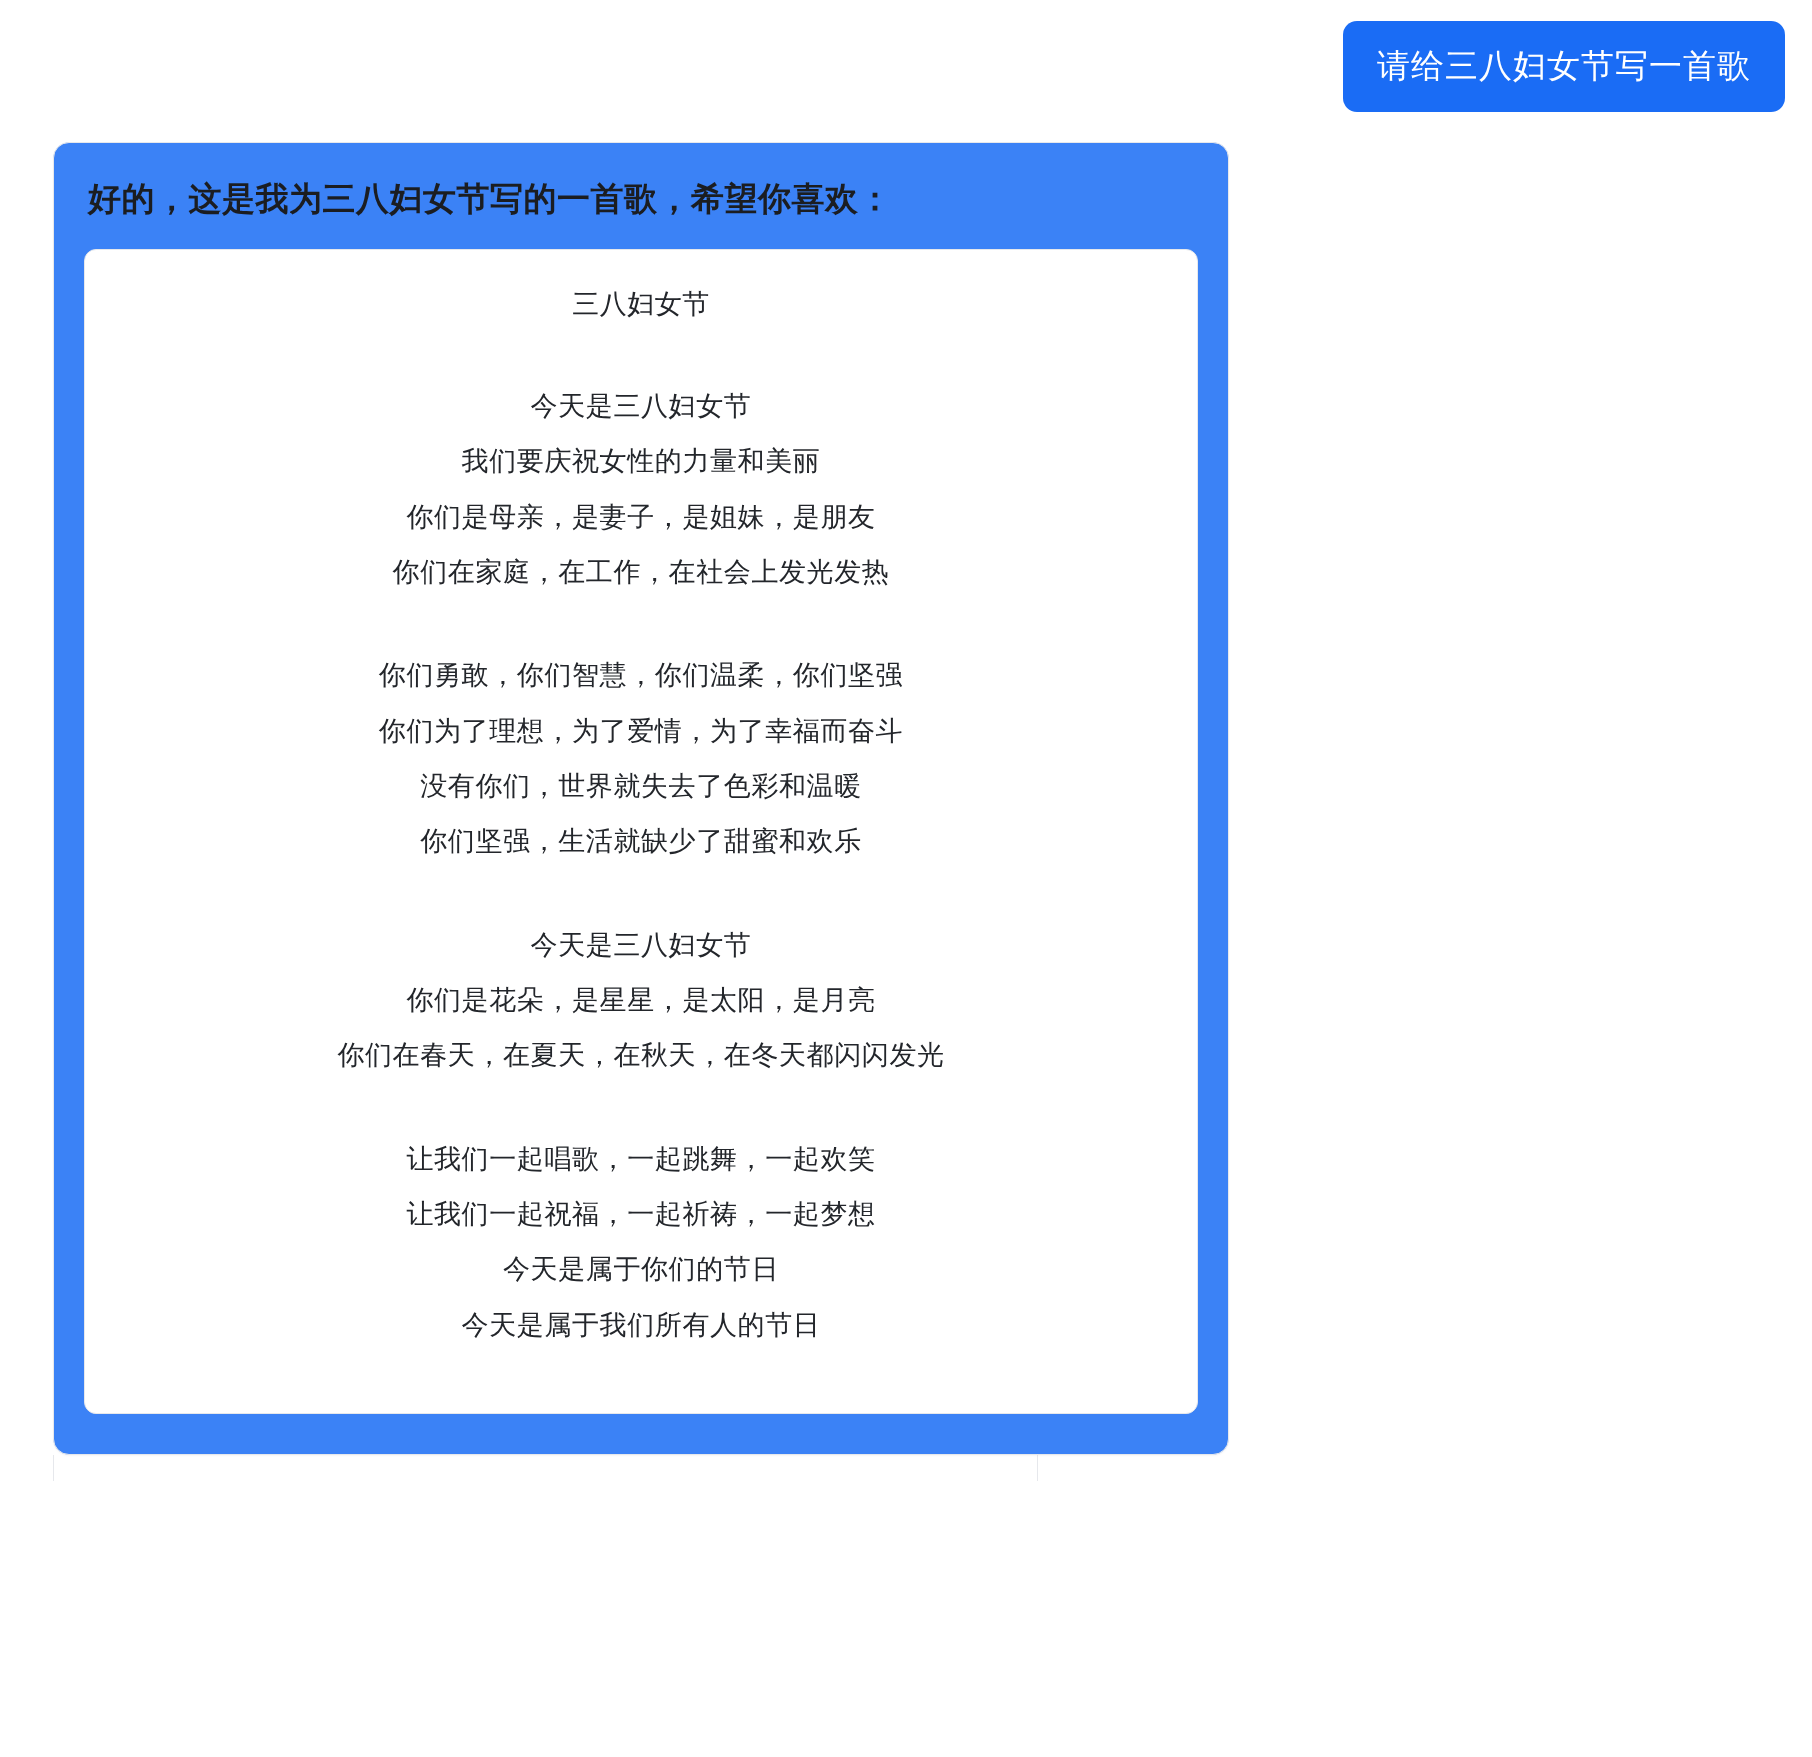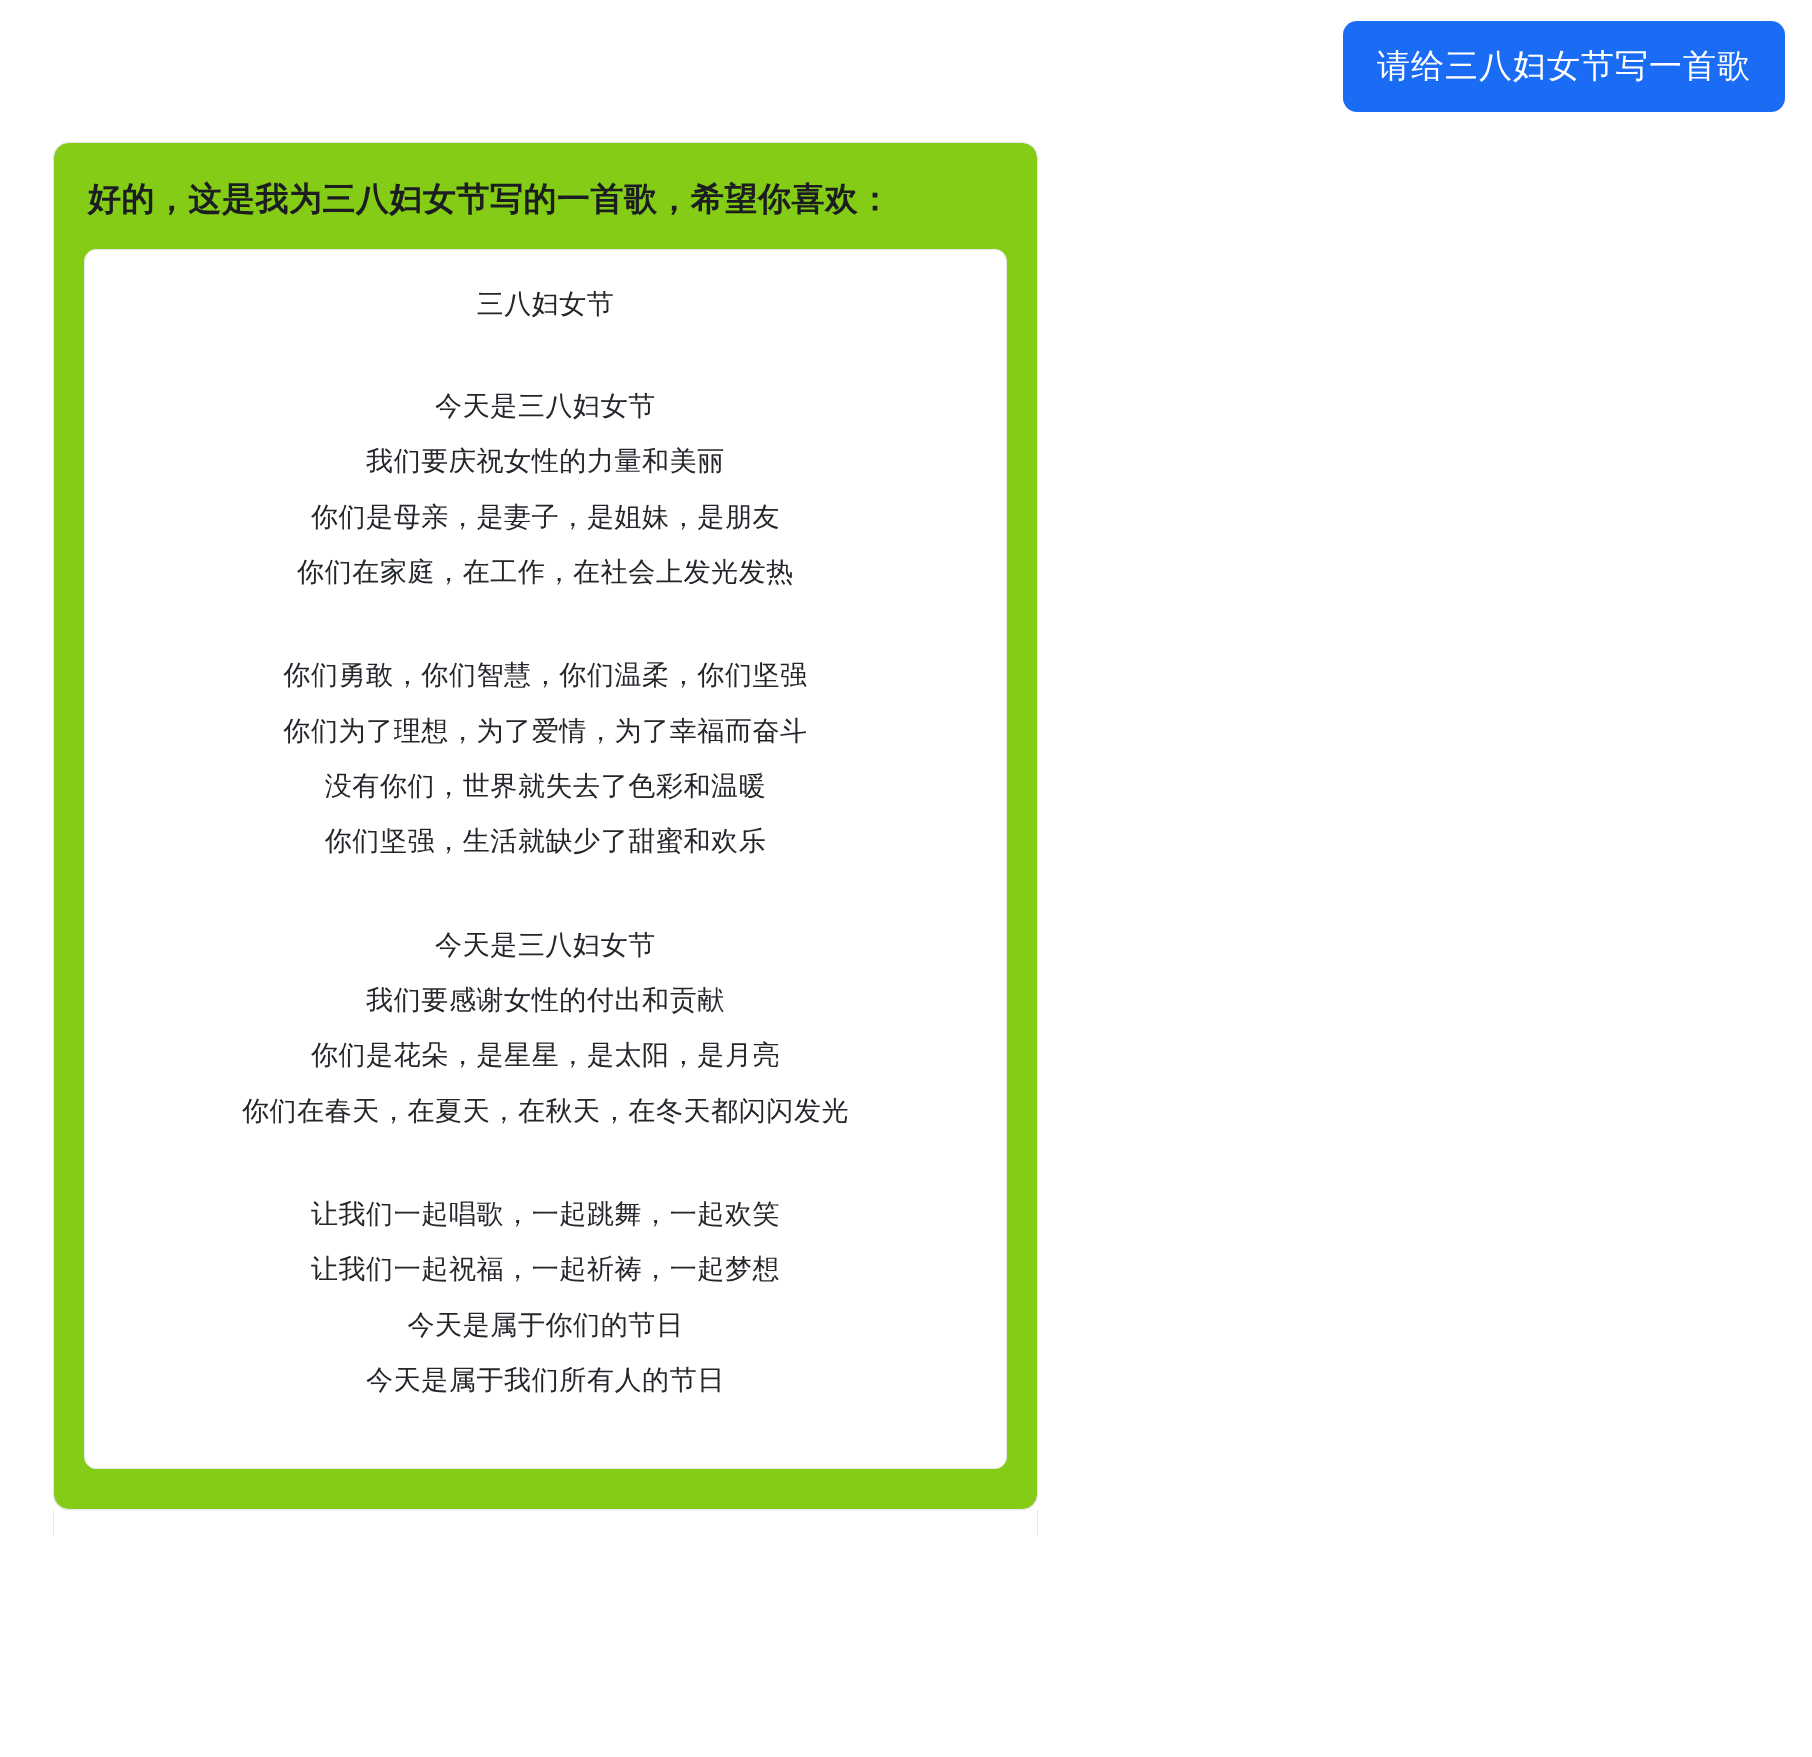--- a/index.html
+++ b/index.html
@@ -39,23 +39,23 @@
     box-sizing: border-box;
   }
 
   
   .assistant-row {
     display: flex;
     justify-content: flex-start;
     padding: 30px 0 0 44px;
   }
   .assistant-card {
-    width: 985px;
+    width: 1176px;
     box-sizing: border-box;
-    background: #84cc16;
+    background: #3b82f6;
     border: 1px solid #e6e8ec;
     border-radius: 16px;
     padding: 34px 30px 40px 30px;
     box-shadow: 0 1px 2px rgba(16,24,40,0.04);
   }
   .assistant-intro {
     font-size: 33px;
     color: #1b1d21;
     line-height: 1.35;
     letter-spacing: 0.5px;
@@ -131,21 +131,20 @@
 
         <div class="stanza">
           <div class="song-line">你们勇敢，你们智慧，你们温柔，你们坚强</div>
           <div class="song-line">你们为了理想，为了爱情，为了幸福而奋斗</div>
           <div class="song-line">没有你们，世界就失去了色彩和温暖</div>
           <div class="song-line">你们坚强，生活就缺少了甜蜜和欢乐</div>
         </div>
 
         <div class="stanza">
           <div class="song-line">今天是三八妇女节</div>
-          <div class="song-line">我们要感谢女性的付出和贡献</div>
           <div class="song-line">你们是花朵，是星星，是太阳，是月亮</div>
           <div class="song-line">你们在春天，在夏天，在秋天，在冬天都闪闪发光</div>
         </div>
 
         <div class="stanza">
           <div class="song-line">让我们一起唱歌，一起跳舞，一起欢笑</div>
           <div class="song-line">让我们一起祝福，一起祈祷，一起梦想</div>
           <div class="song-line">今天是属于你们的节日</div>
           <div class="song-line">今天是属于我们所有人的节日</div>
         </div>

